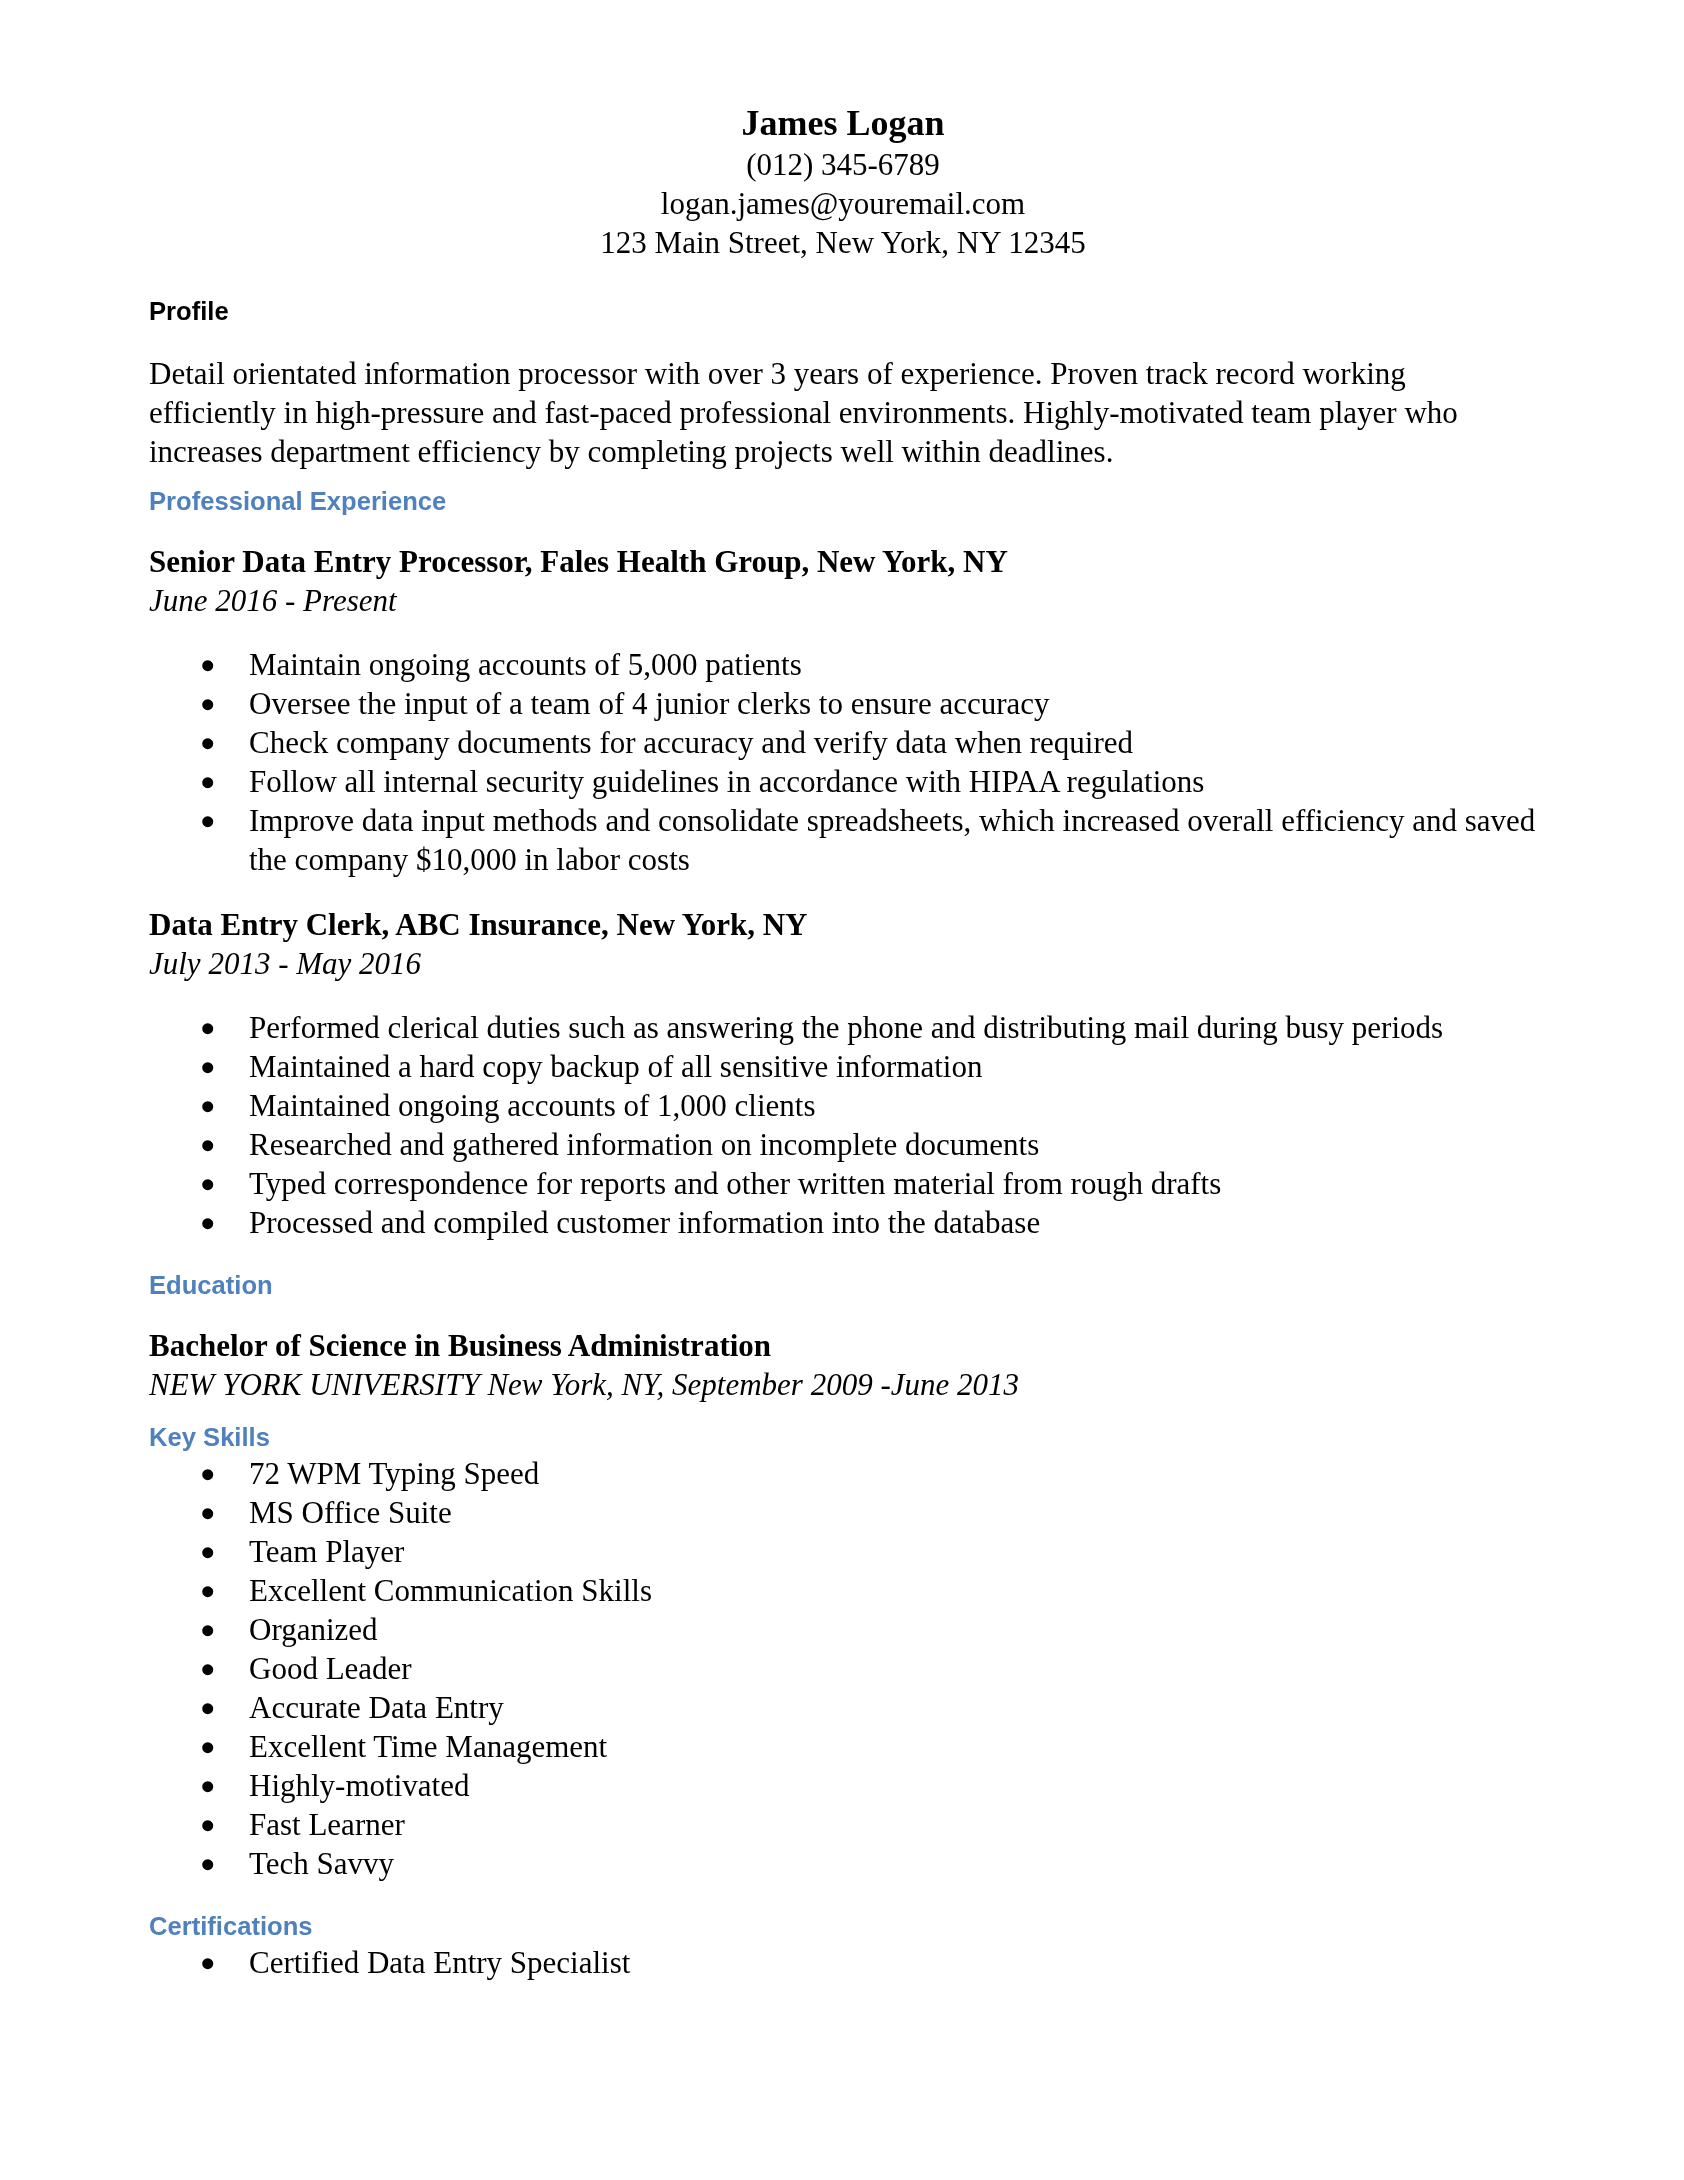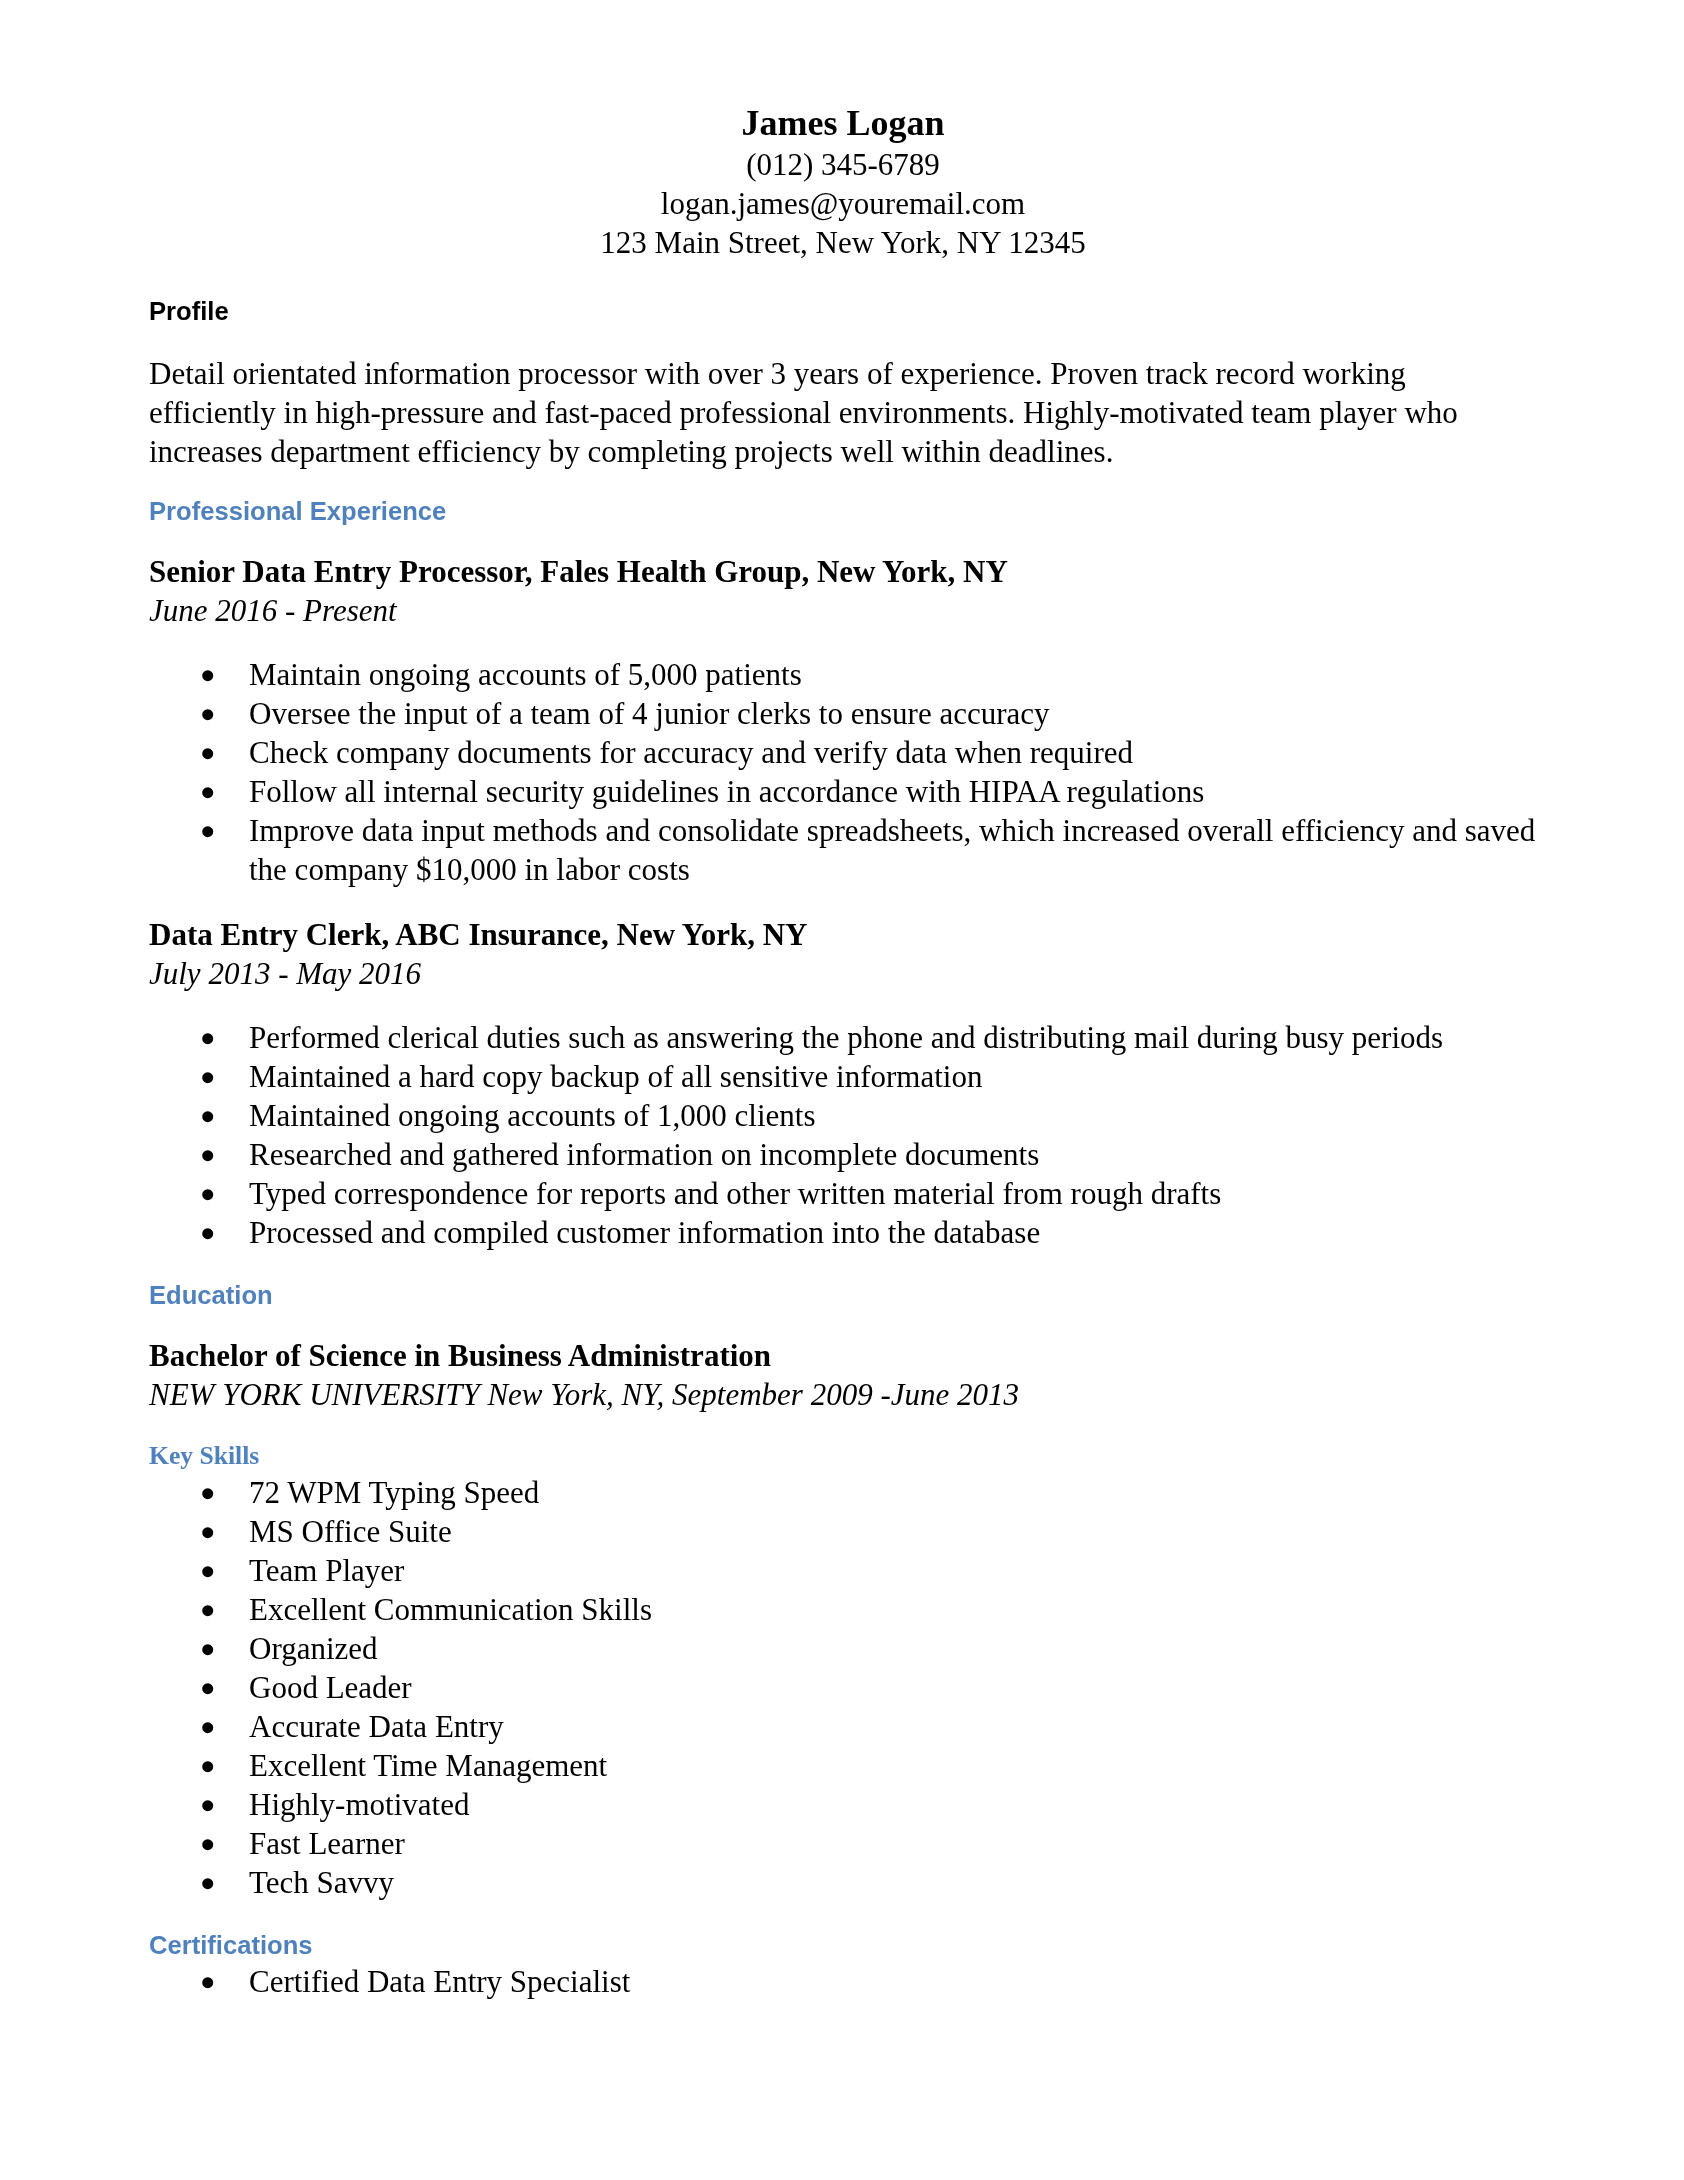--- a/index.html
+++ b/index.html
@@ -74,28 +74,28 @@
     }
     ul.bullets li .bullet {
       position: absolute;
       left: 51px;
       top: 0;
       font-size: 25.6px;
       line-height: 39px;
     }
     #profile-heading { margin-top: 32px; }
     #profile-text { margin-top: 25.6px; }
-    #exp-heading { margin-top: 23px; }
+    #exp-heading { margin-top: 13px; }
     #job1 { margin-top: 24px; }
     #job1-bullets { margin-top: 25.6px; }
     #job2 { margin-top: 25.6px; }
     #job2-bullets { margin-top: 25.6px; }
     #edu-heading { margin-top: 25.6px; }
     #edu-block { margin-top: 24px; }
-    #skills-heading { margin-top: 25px; font-family: Liberation Serif, serif; }
+    #skills-heading { margin-top: 16px; }
     #cert-heading { margin-top: 25.6px; }
   </style>
 </head>
 <body>
 
 <div class="page">
 
   <div class="header">
     <p class="name">James Logan</p>
     <p class="contact-line">(012) 345-6789</p>

